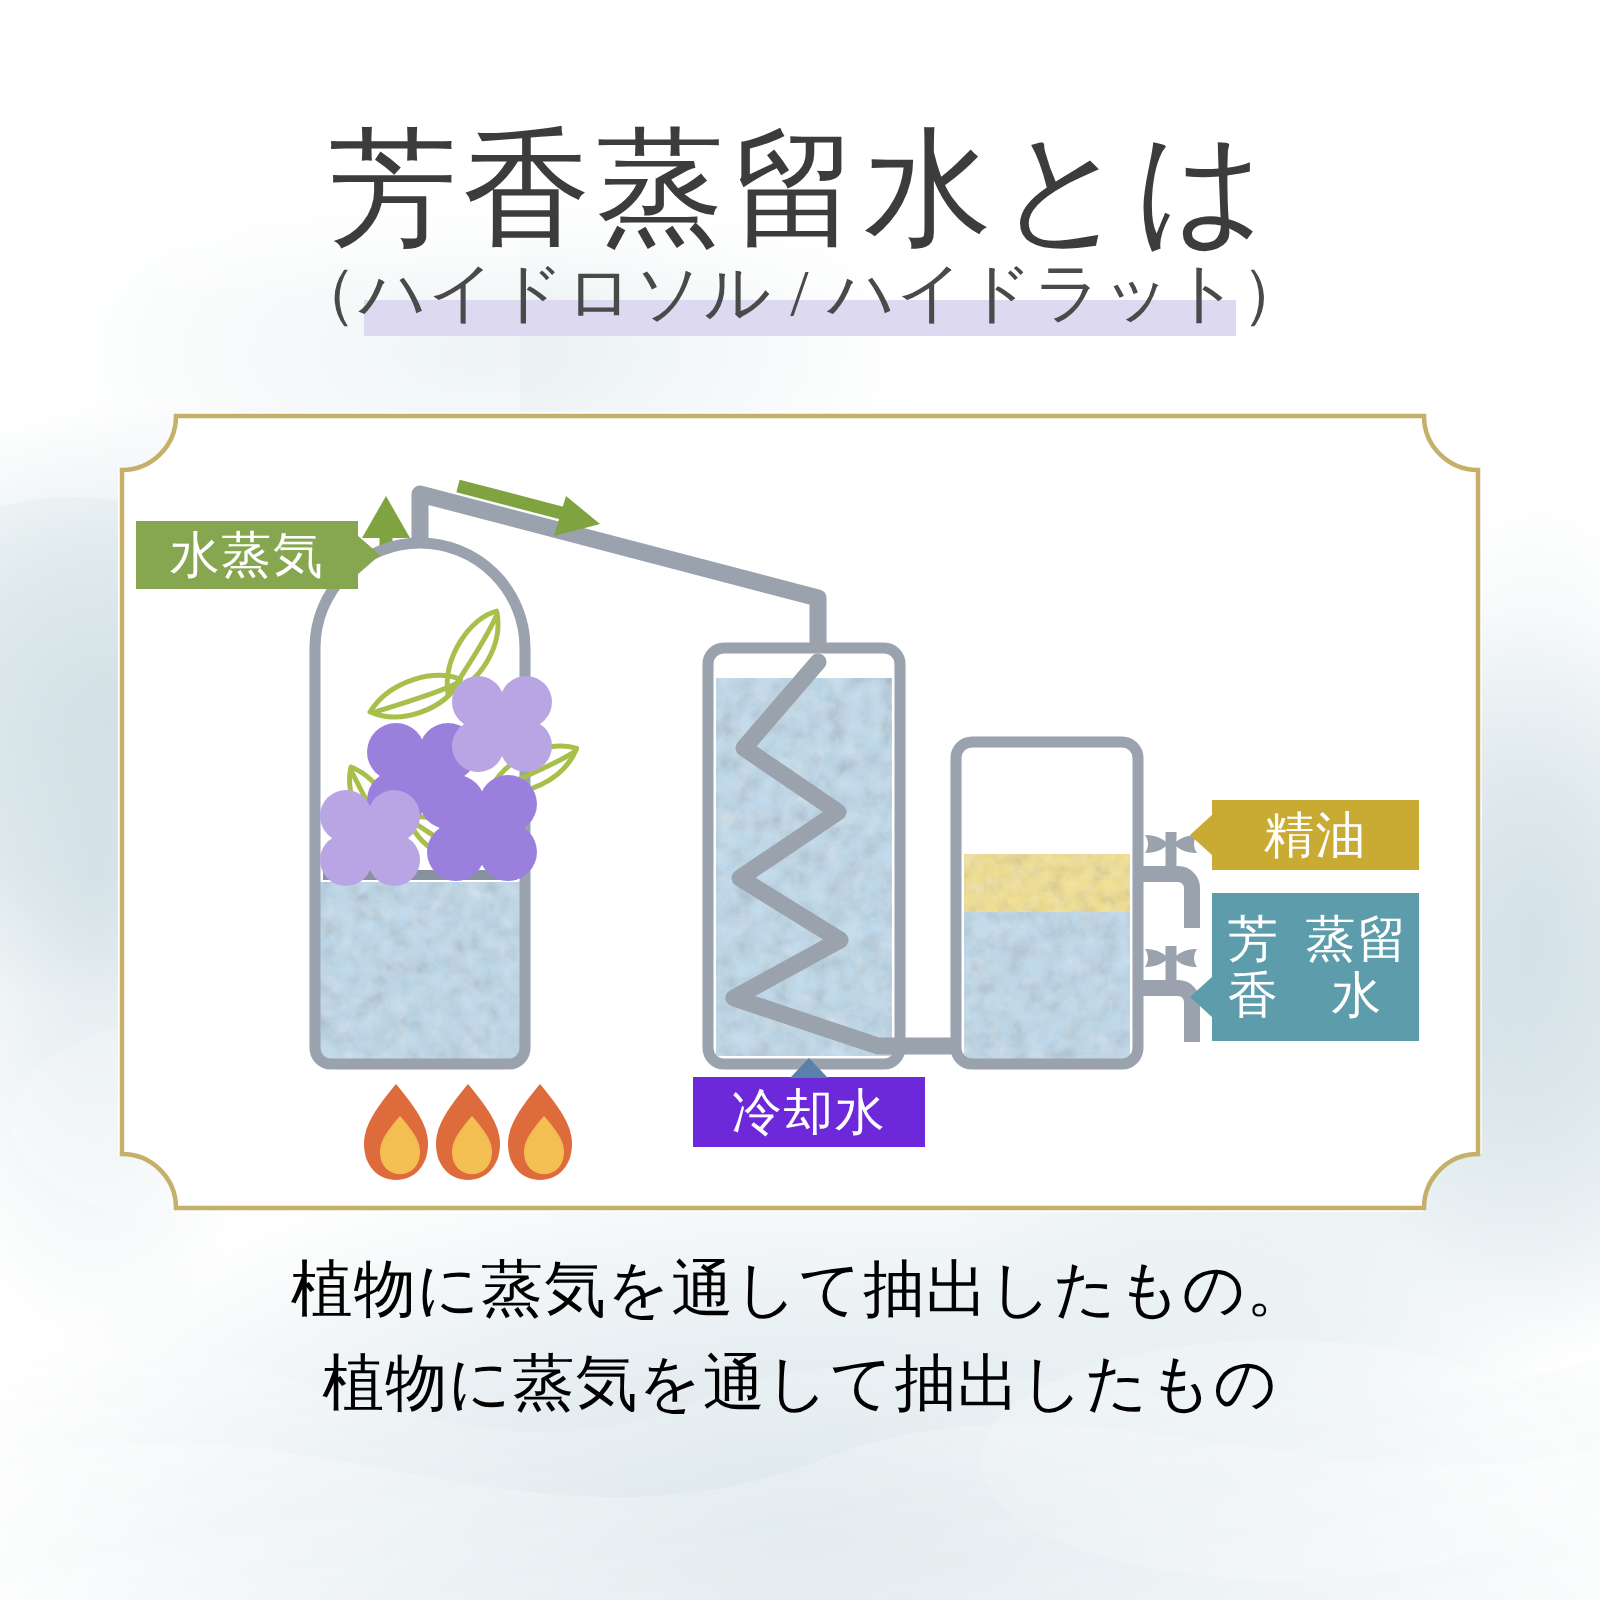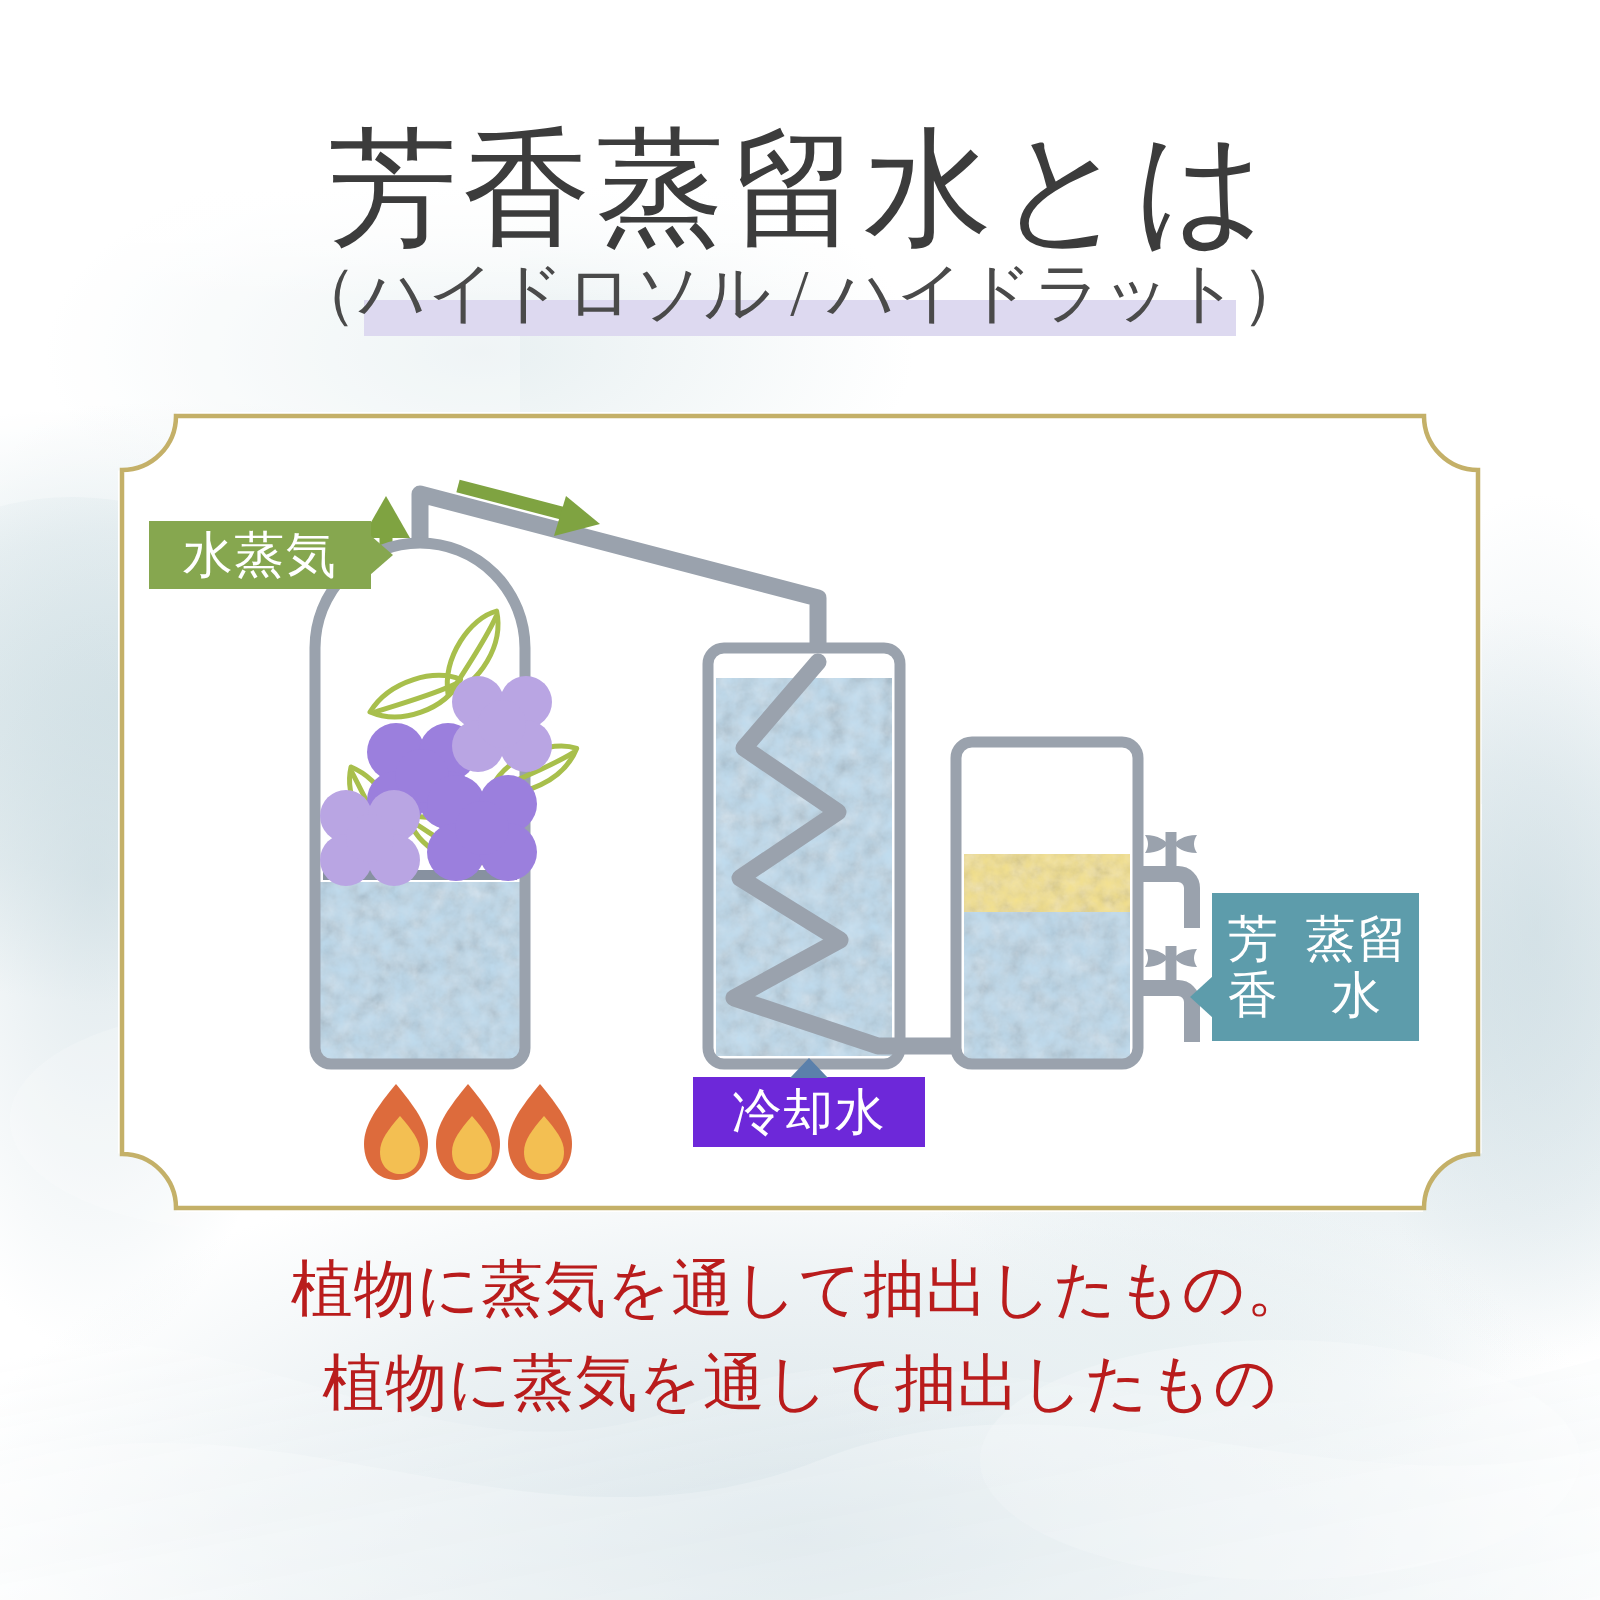--- a/index.html
+++ b/index.html
@@ -136,21 +136,21 @@
     color: #ffffff;
     font-family: "Liberation Sans", "DejaVu Sans", sans-serif;
     font-size: 50px;
     letter-spacing: 0.03em;
     line-height: 1.12;
     text-align: center;
     z-index: 7;
     box-sizing: border-box;
   }
   .chip-steam {
-    left: 149px; top: 521px;
+    left: 136px; top: 521px;
     width: 222px; height: 68px;
     background: #86a74f;
     font-size: 50px;
   }
   .chip-steam .notch {
     position: absolute;
     right: -22px; top: 50%;
     transform: translateY(-50%);
     width: 0; height: 0;
     border-top: 20px solid transparent;
@@ -204,21 +204,21 @@
   }
 
   
   .body-text {
     position: absolute;
     left: 0; top: 1242px;
     width: 1600px;
     text-align: center;
     z-index: 6;
     font-family: "Liberation Sans", "DejaVu Sans", sans-serif;
-    color: #b91c1c;
+    color: #000000;
     font-size: 62px;
     line-height: 1.52;
     letter-spacing: 0.015em;
   }
   .body-text .line { display: block; white-space: nowrap; }
 </style>
 </head>
 <body>
 
 <div id="page">
@@ -426,20 +426,24 @@
         <path d="M32,32 C44,46 52,56 52,68 C52,82 43,90 32,90 C21,90 12,82 12,68 C12,56 20,46 32,32 Z" fill="#f3bf52"></path>
       </g>
     </g>
   </svg>
 
   <div class="chip chip-steam">
     <span>水蒸気</span>
     <span class="notch"></span>
   </div>
 
+  <div class="chip chip-oil">
+    <span>精油</span>
+    <span class="notch"></span>
+  </div>
 
   <div class="chip chip-hydro">
     <span class="l1">芳香</span>
     <span class="l2">蒸留水</span>
     <span class="notch"></span>
   </div>
 
   <div class="chip chip-cool">
     <span>冷却水</span>
     <span class="notch"></span>

